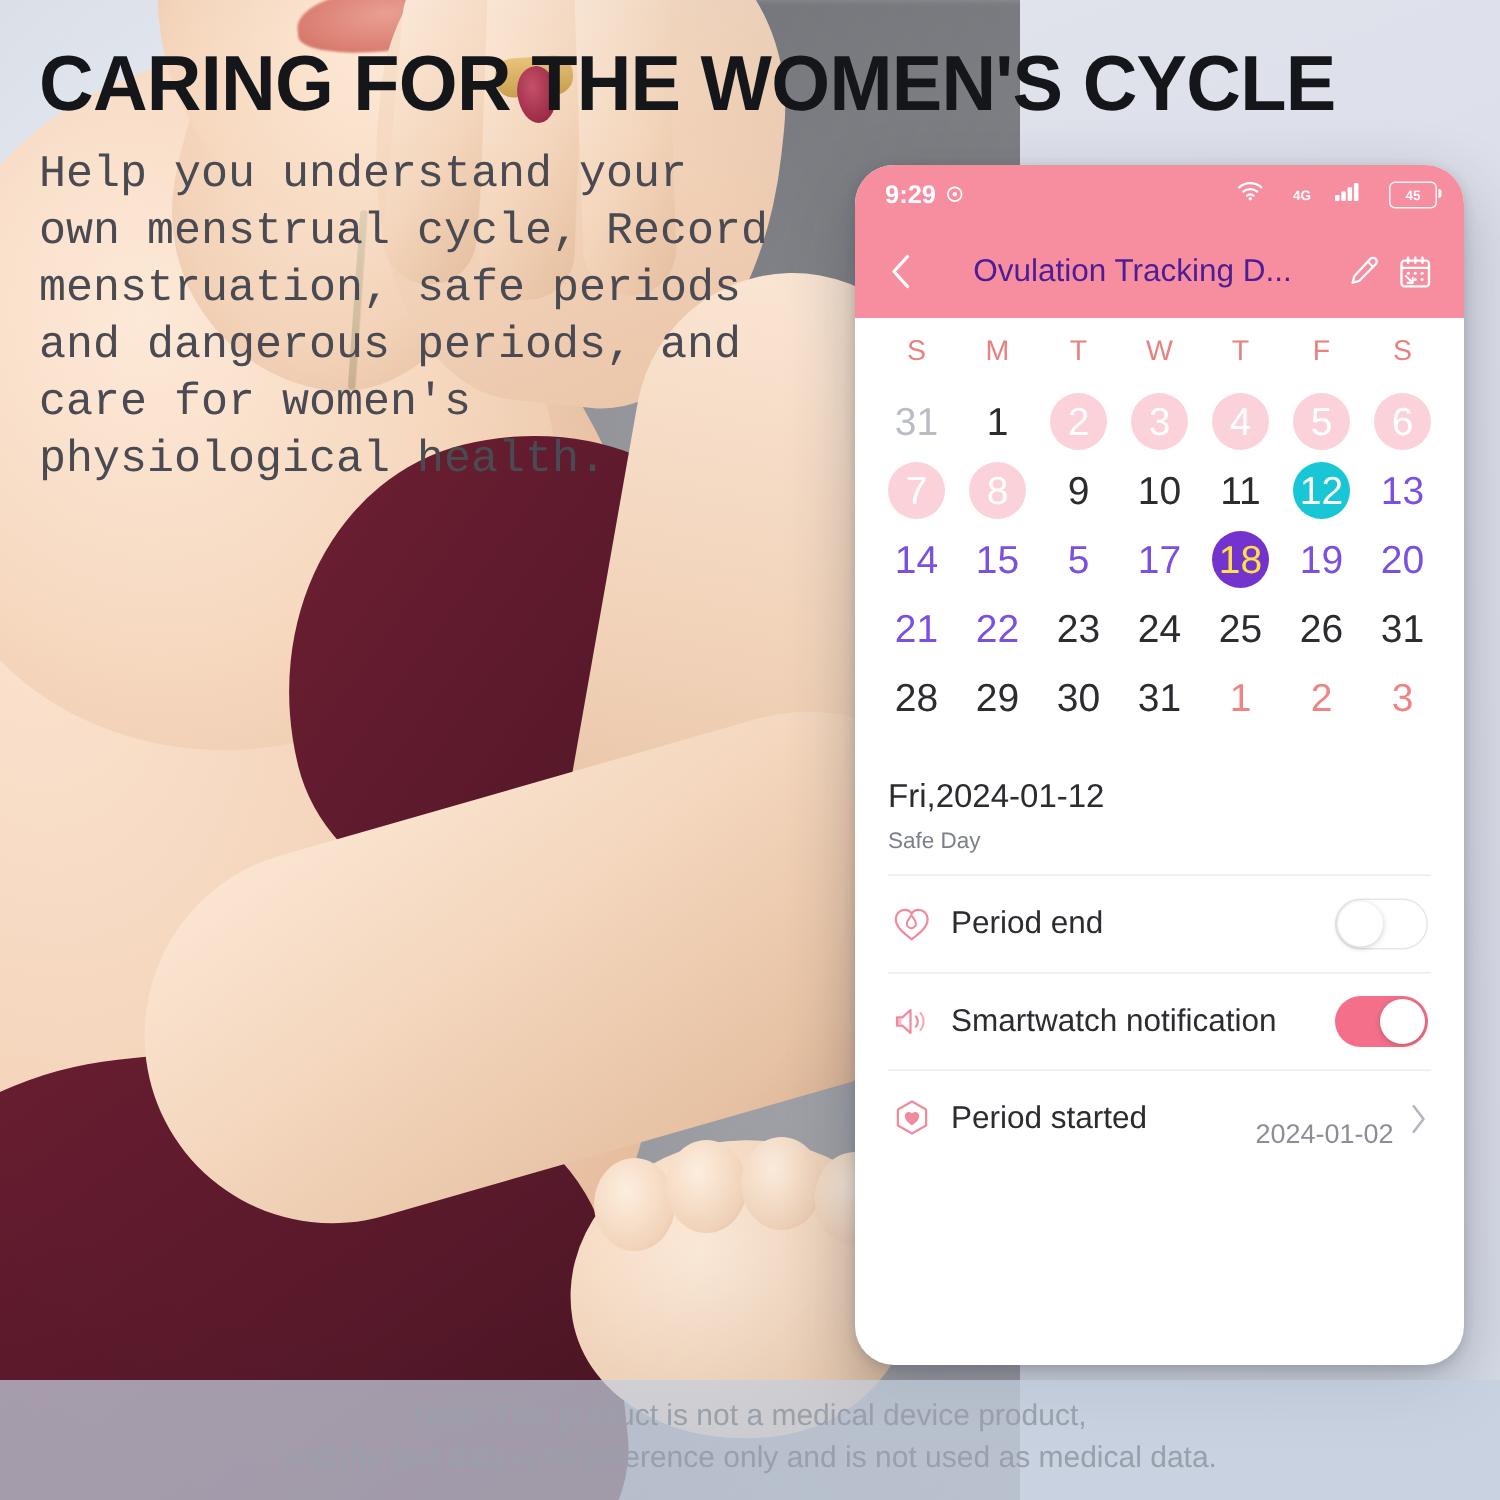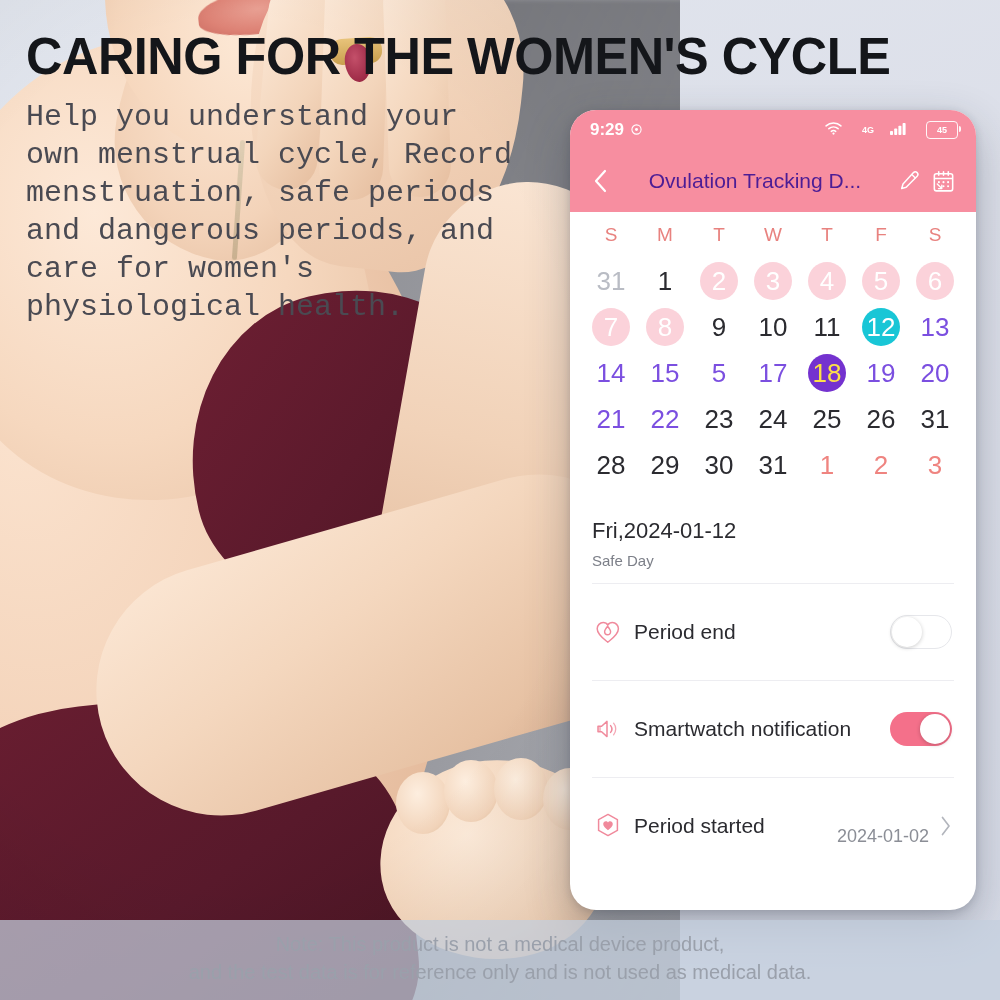--- a/index.html
+++ b/index.html
@@ -352,21 +352,21 @@
     font-size: 15px;
     color: #7c7f88;
     margin-bottom: 14px;
   }
 
   .list-row {
     display: flex;
     align-items: center;
     height: 64px;
     border-top: 1px solid #ededf1;
-    padding: 16px 2px;
+    padding: 0 2px;
   }
   .row-icon {
     width: 40px;
     display: inline-flex;
     align-items: center;
     justify-content: flex-start;
     color: #f08a9c;
   }
   .row-label {
     flex: 1;

